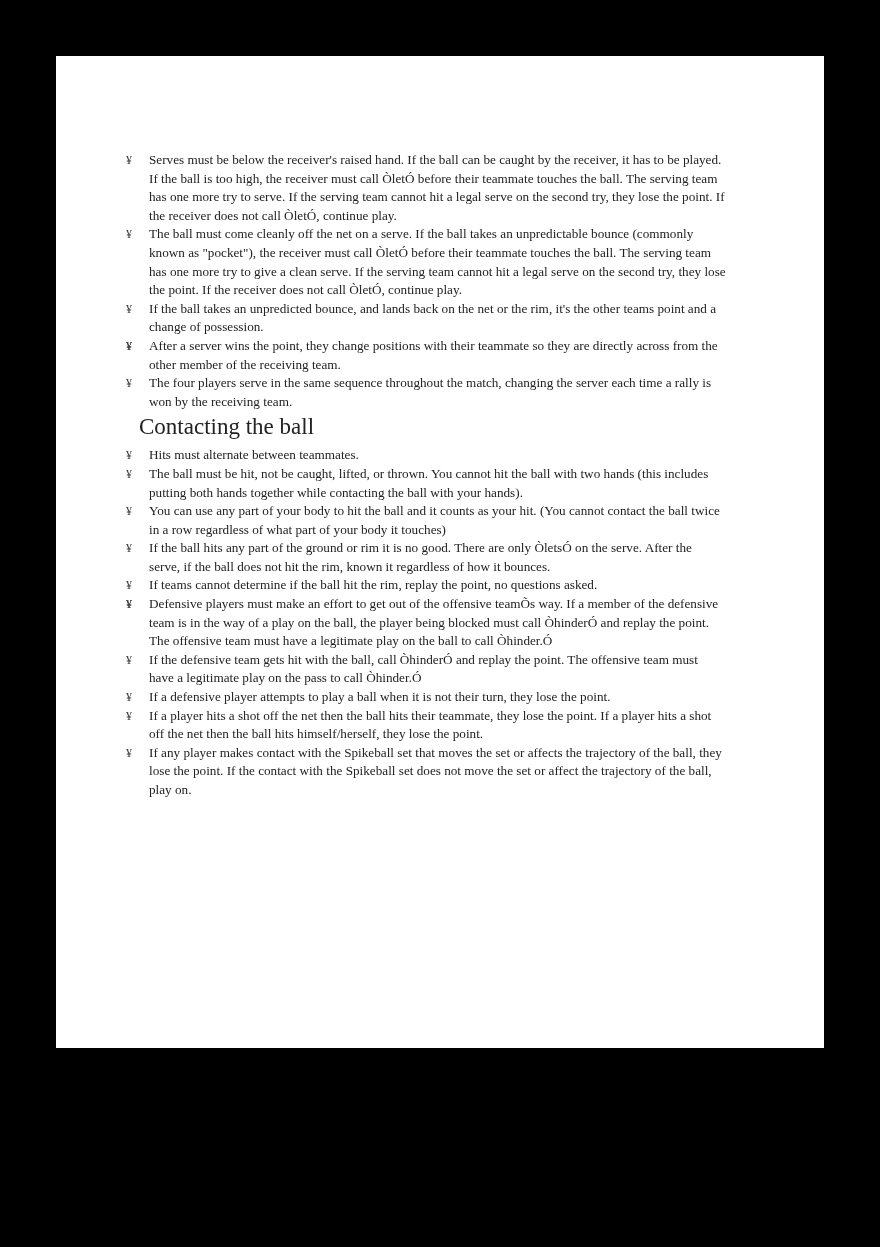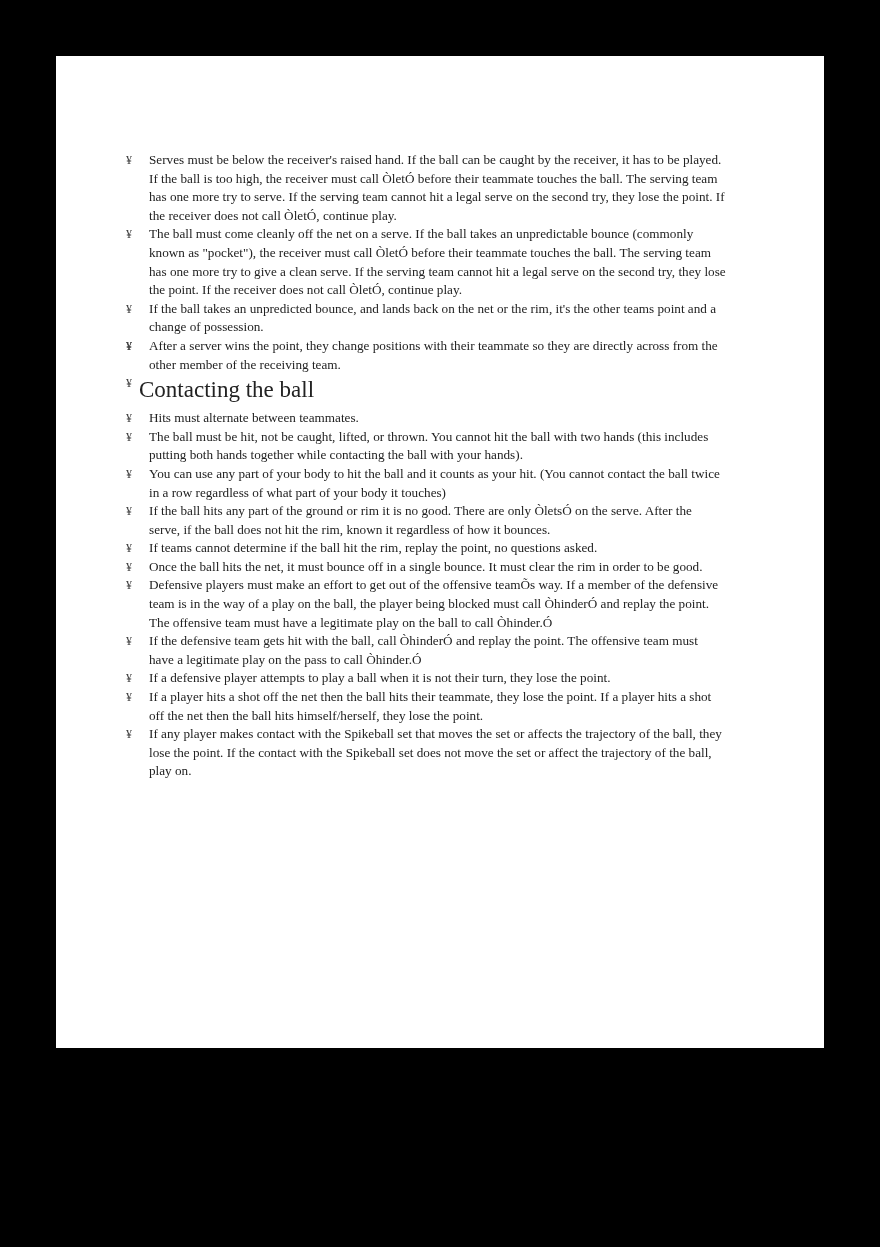--- a/index.html
+++ b/index.html
@@ -15,31 +15,31 @@
 <body>
 
 <div class="page">
   <div class="content">
     <ul>
       <li><span class="bullet">¥</span><span>Serves must be below the receiver's raised hand. If the ball can be caught by the receiver, it has to be played. If the ball is too high, the receiver must call ÒletÓ before their teammate touches the ball. The serving team has one more try to serve. If the serving team cannot hit a legal serve on the second try, they lose the point. If the receiver does not call ÒletÓ, continue play.</span></li>
       <li><span class="bullet">¥</span><span>The ball must come cleanly off the net on a serve. If the ball takes an unpredictable bounce (commonly known as "pocket"), the receiver must call ÒletÓ before their teammate touches the ball. The serving team has one more try to give a clean serve. If the serving team cannot hit a legal serve on the second try, they lose the point. If the receiver does not call ÒletÓ, continue play.</span></li>
       <li><span class="bullet">¥</span><span>If the ball takes an unpredicted bounce, and lands back on the net or the rim, it's the other teams point and a change of possession.</span></li>
       <li><span class="bullet">¥</span></li>
       <li><span class="bullet">¥</span><span>After a server wins the point, they change positions with their teammate so they are directly across from the other member of the receiving team.</span></li>
-      <li><span class="bullet">¥</span></li>
+      <li><span class="bullet">¥</span><span>The four players serve in the same sequence throughout the match, changing the server each time a rally is won by the receiving team.</span></li>
     </ul>
 
     <h2>Contacting the ball</h2>
     <ul>
       <li><span class="bullet">¥</span><span>Hits must alternate between teammates.</span></li>
       <li><span class="bullet">¥</span><span>The ball must be hit, not be caught, lifted, or thrown. You cannot hit the ball with two hands (this includes putting both hands together while contacting the ball with your hands).</span></li>
       <li><span class="bullet">¥</span><span>You can use any part of your body to hit the ball and it counts as your hit. (You cannot contact the ball twice in a row regardless of what part of your body it touches)</span></li>
       <li><span class="bullet">¥</span><span>If the ball hits any part of the ground or rim it is no good. There are only ÒletsÓ on the serve. After the serve, if the ball does not hit the rim, known it regardless of how it bounces.</span></li>
       <li><span class="bullet">¥</span><span>If teams cannot determine if the ball hit the rim, replay the point, no questions asked.</span></li>
-      <li><span class="bullet">¥</span><span>Once the ball hits the net, it must bounce off in a single bounce. It must clear the rim in order to be good.</span></li>
+      <li><span class="bullet">¥</span></li>
     </ul>
 
     <ul>
       <li><span class="bullet">¥</span><span>Defensive players must make an effort to get out of the offensive teamÕs way. If a member of the defensive team is in the way of a play on the ball, the player being blocked must call ÒhinderÓ and replay the point. The offensive team must have a legitimate play on the ball to call Òhinder.Ó</span></li>
       <li><span class="bullet">¥</span><span>If the defensive team gets hit with the ball, call ÒhinderÓ and replay the point. The offensive team must have a legitimate play on the pass to call Òhinder.Ó</span></li>
       <li><span class="bullet">¥</span><span>If a defensive player attempts to play a ball when it is not their turn, they lose the point.</span></li>
       <li><span class="bullet">¥</span><span>If a player hits a shot off the net then the ball hits their teammate, they lose the point. If a player hits a shot off the net then the ball hits himself/herself, they lose the point.</span></li>
       <li><span class="bullet">¥</span><span>If any player makes contact with the Spikeball set that moves the set or affects the trajectory of the ball, they lose the point. If the contact with the Spikeball set does not move the set or affect the trajectory of the ball, play on.</span></li>
     </ul>
   </div>

